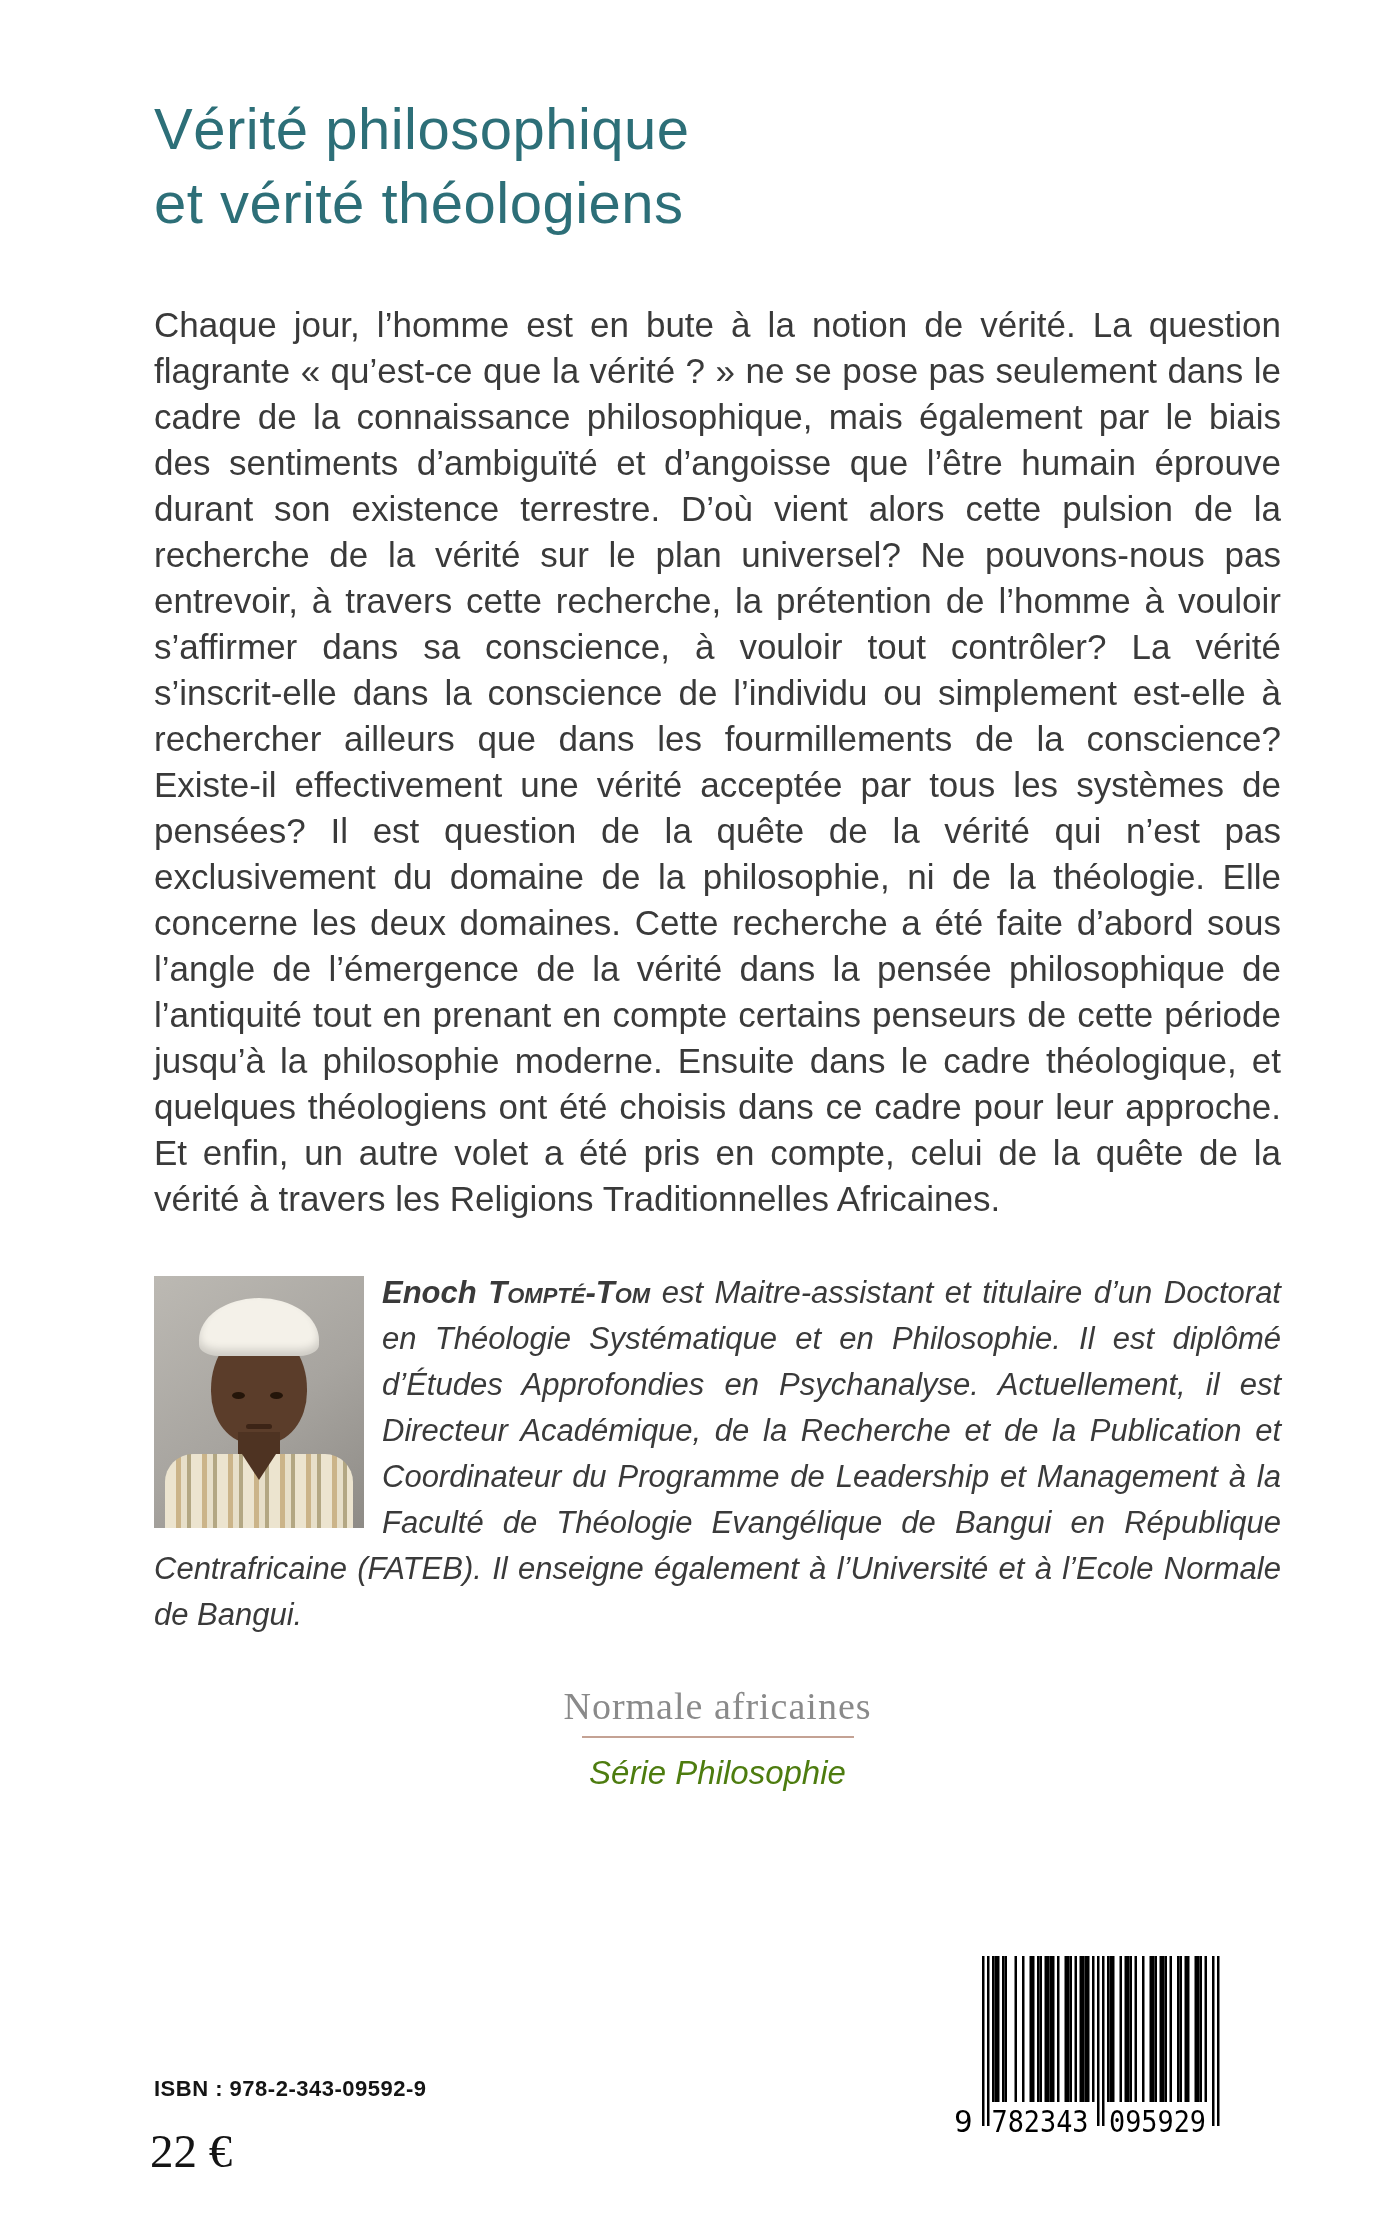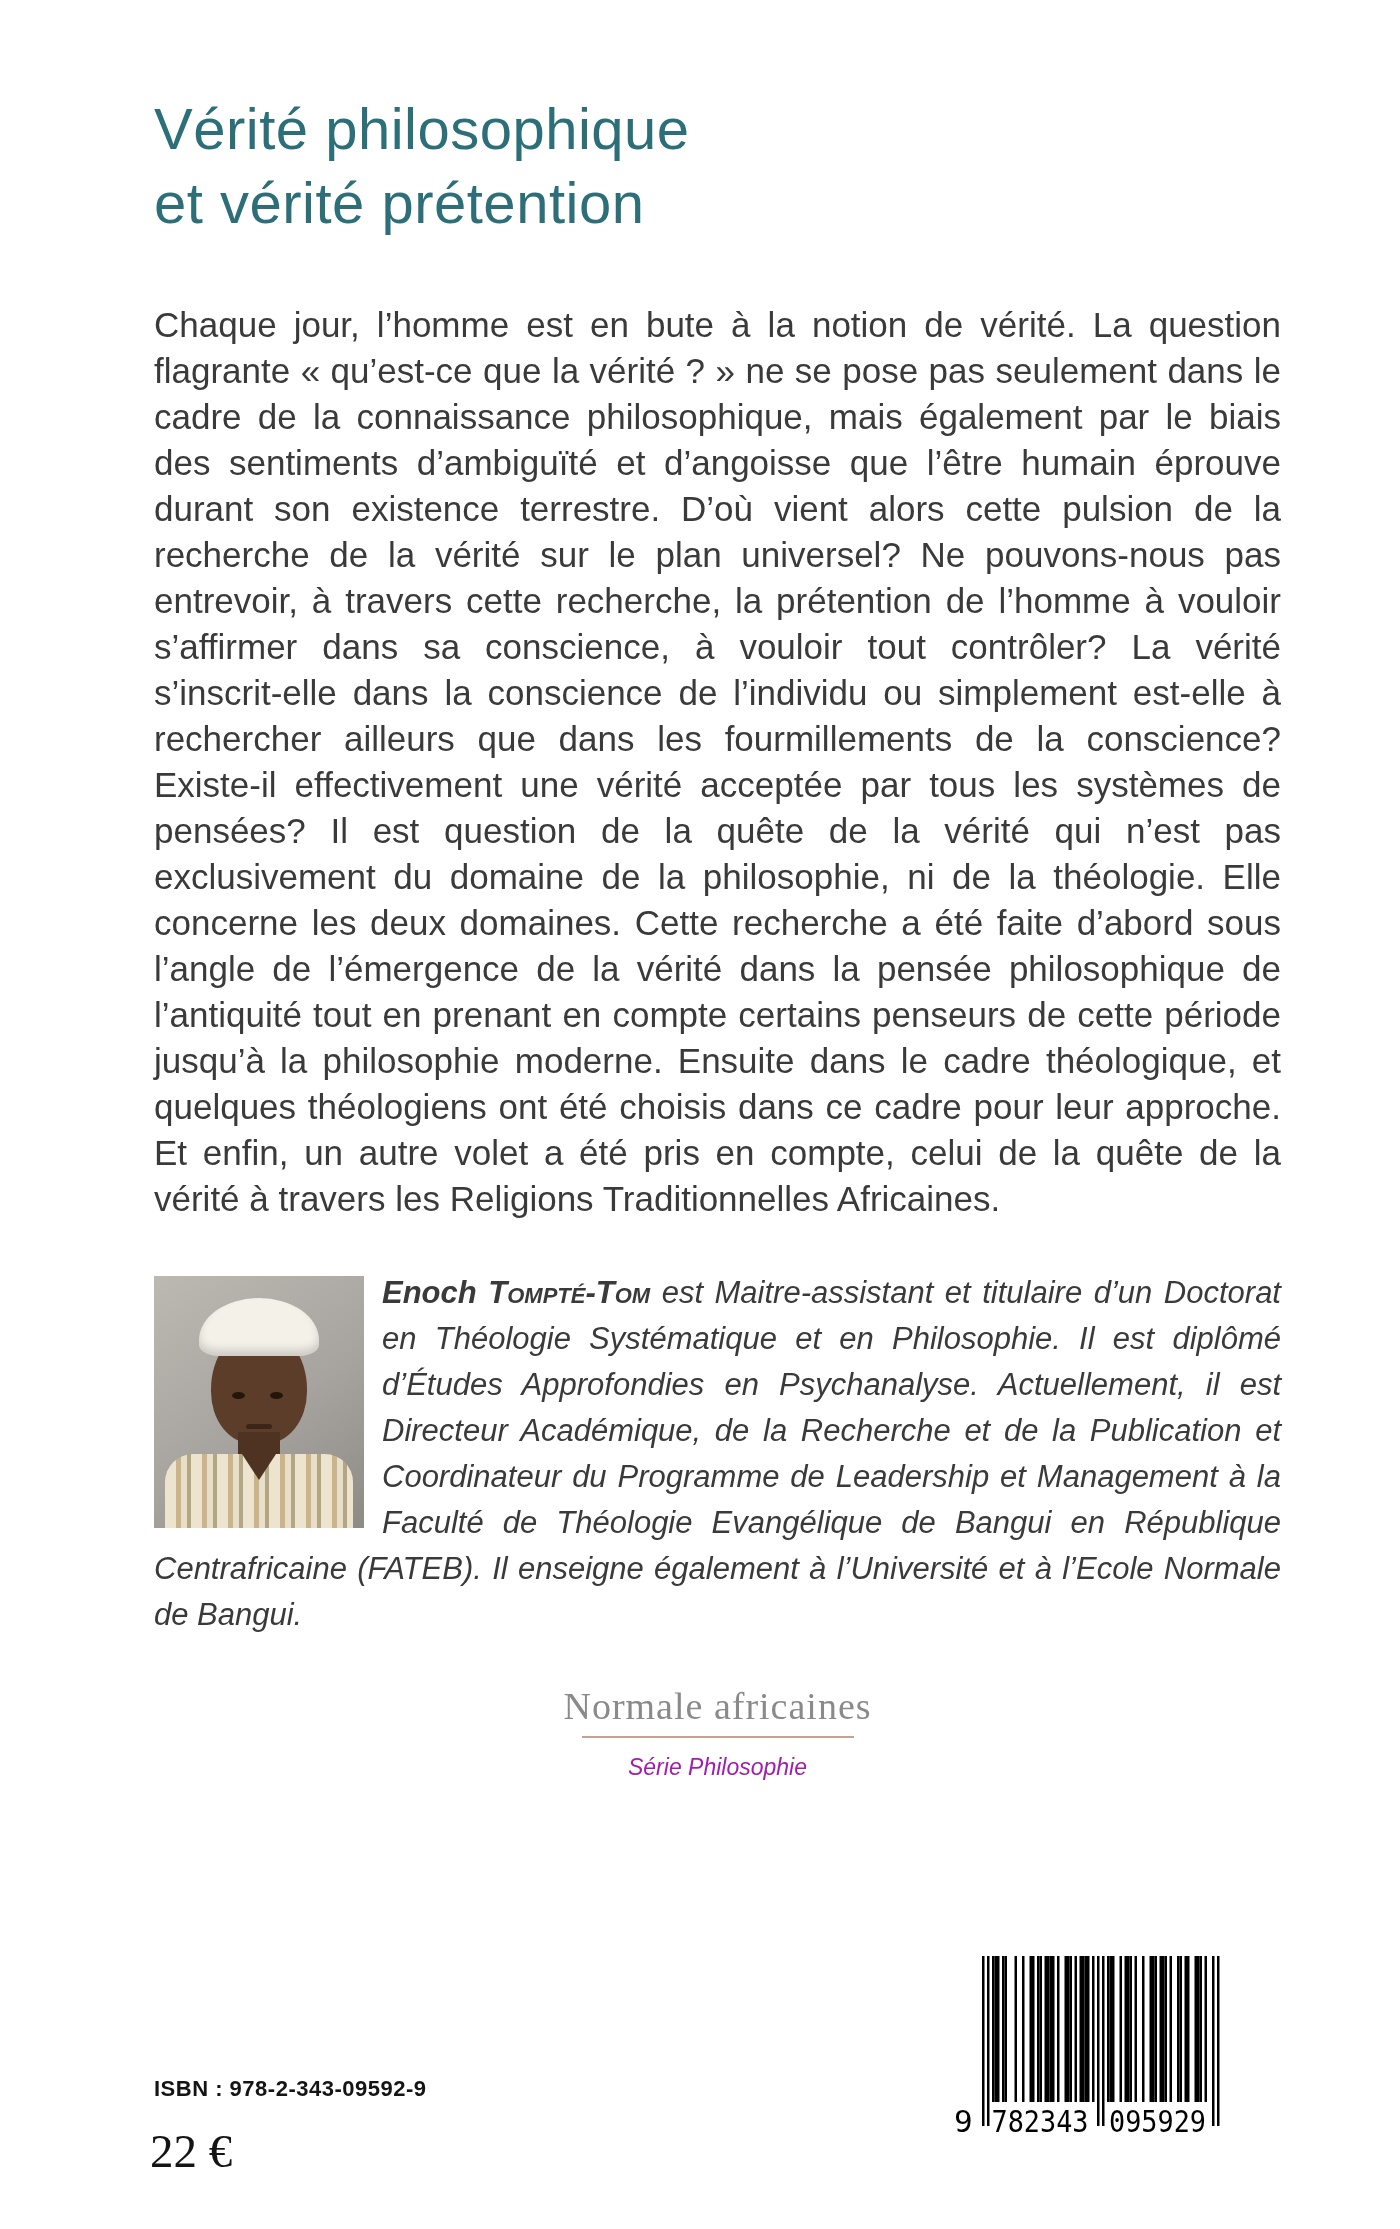--- a/index.html
+++ b/index.html
@@ -55,40 +55,40 @@
     width:0;height:0;border-left:17px solid transparent;border-right:17px solid transparent;
     border-top:26px solid #4e3322;
   }
 
   .collection{margin-top:46px;text-align:center;color:#8a8a8a;}
   .collection-name{
     display:inline-block;font-family:"Liberation Serif", serif;
     font-size:38px;letter-spacing:1px;color:#8a8a8a;padding-bottom:6px;
   }
   .collection-rule{width:272px;height:2px;background:#c4a294;margin:2px auto 0;}
-  .collection-series{margin-top:16px;font-style:italic;font-size:23px;color:#a21caf;}
+  .collection-series{margin-top:16px;font-style:italic;font-size:33px;color:#4d7c0f;}
 
   .isbn{
     position:absolute;left:154px;top:2076px;font-size:22px;font-weight:bold;
     color:#141414;letter-spacing:0.5px;font-style:normal;
   }
   .price{
     position:absolute;left:150px;top:2124px;font-family:"Liberation Serif", serif;
     font-size:47px;color:#141414;
   }
   .barcode{
     position:absolute;right:168px;top:1956px;width:280px;height:180px;background:#fff;
   }
 </style>
 </head>
 <body>
 
 <div class="page">
 
-  <h1 class="book-title"><span>Vérité philosophique</span><br><span>et vérité prétention</span></h1>
+  <h1 class="book-title"><span>Vérité philosophique</span><br><span>et vérité théologiens</span></h1>
 
   <p class="synopsis">Chaque jour, l’homme est en bute à la notion de vérité. La question flagrante « qu’est-ce que la vérité ? » ne se pose pas seulement dans le cadre de la connaissance philosophique, mais également par le biais des sentiments d’ambiguïté et d’angoisse que l’être humain éprouve durant son existence terrestre. D’où vient alors cette pulsion de la recherche de la vérité sur le plan universel? Ne pouvons-nous pas entrevoir, à travers cette recherche, la prétention de l’homme à vouloir s’affirmer dans sa conscience, à vouloir tout contrôler? La vérité s’inscrit-elle dans la conscience de l’individu ou simplement est-elle à rechercher ailleurs que dans les fourmillements de la conscience? Existe-il effectivement une vérité acceptée par tous les systèmes de pensées? Il est question de la quête de la vérité qui n’est pas exclusivement du domaine de la philosophie, ni de la théologie. Elle concerne les deux domaines. Cette recherche a été faite d’abord sous l’angle de l’émergence de la vérité dans la pensée philosophique de l’antiquité tout en prenant en compte certains penseurs de cette période jusqu’à la philosophie moderne. Ensuite dans le cadre théologique, et quelques théologiens ont été choisis dans ce cadre pour leur approche. Et enfin, un autre volet a été pris en compte, celui de la quête de la vérité à travers les Religions Traditionnelles Africaines.</p>
 
   <div class="bio">
     <div class="photo">
       <div class="face"></div>
       <div class="cap"></div>
       <div class="eye left"></div>
       <div class="eye right"></div>
       <div class="mouth"></div>

